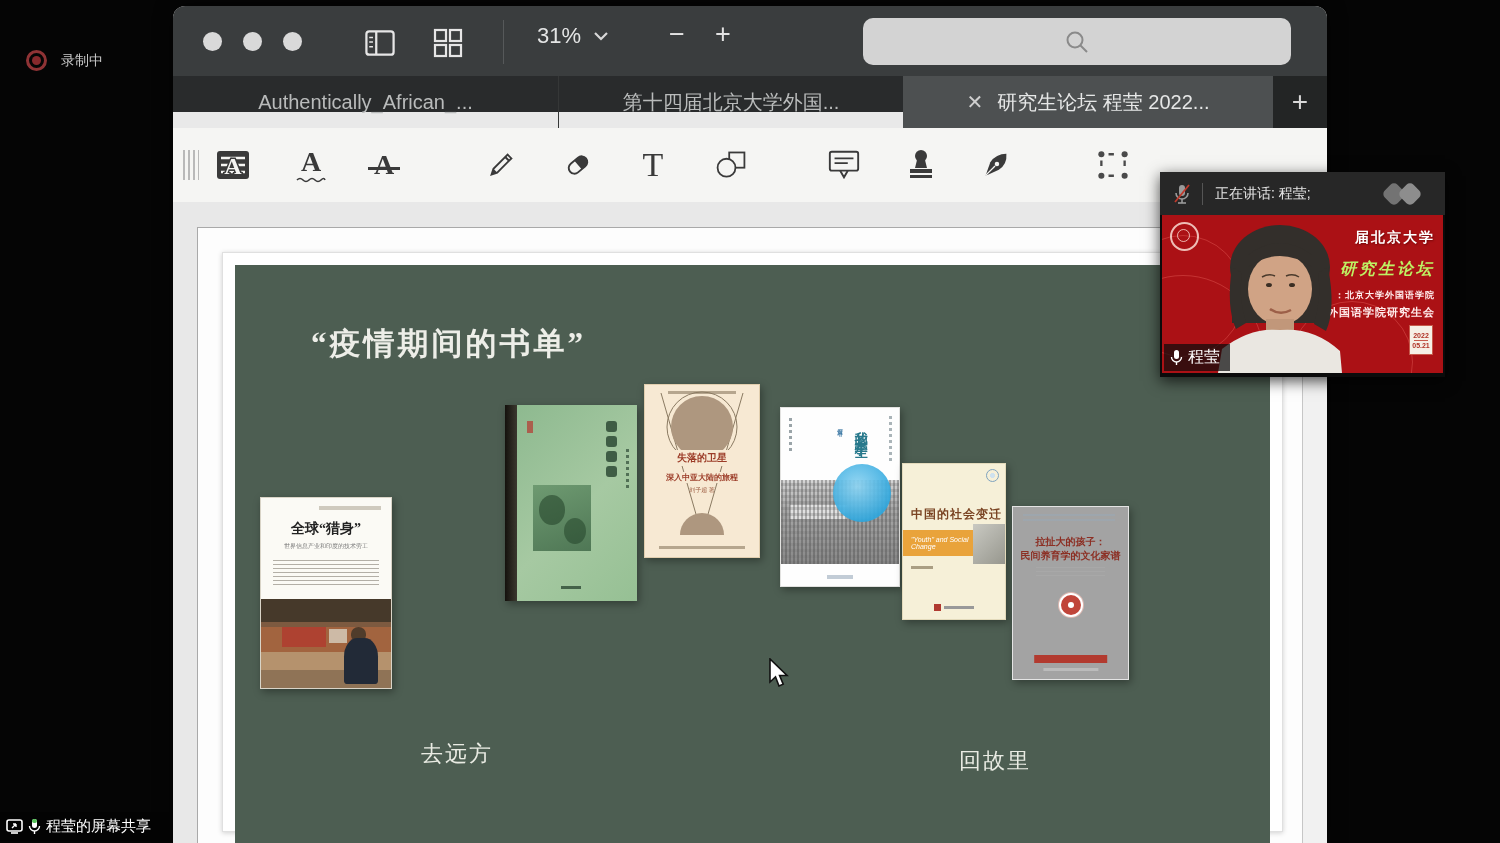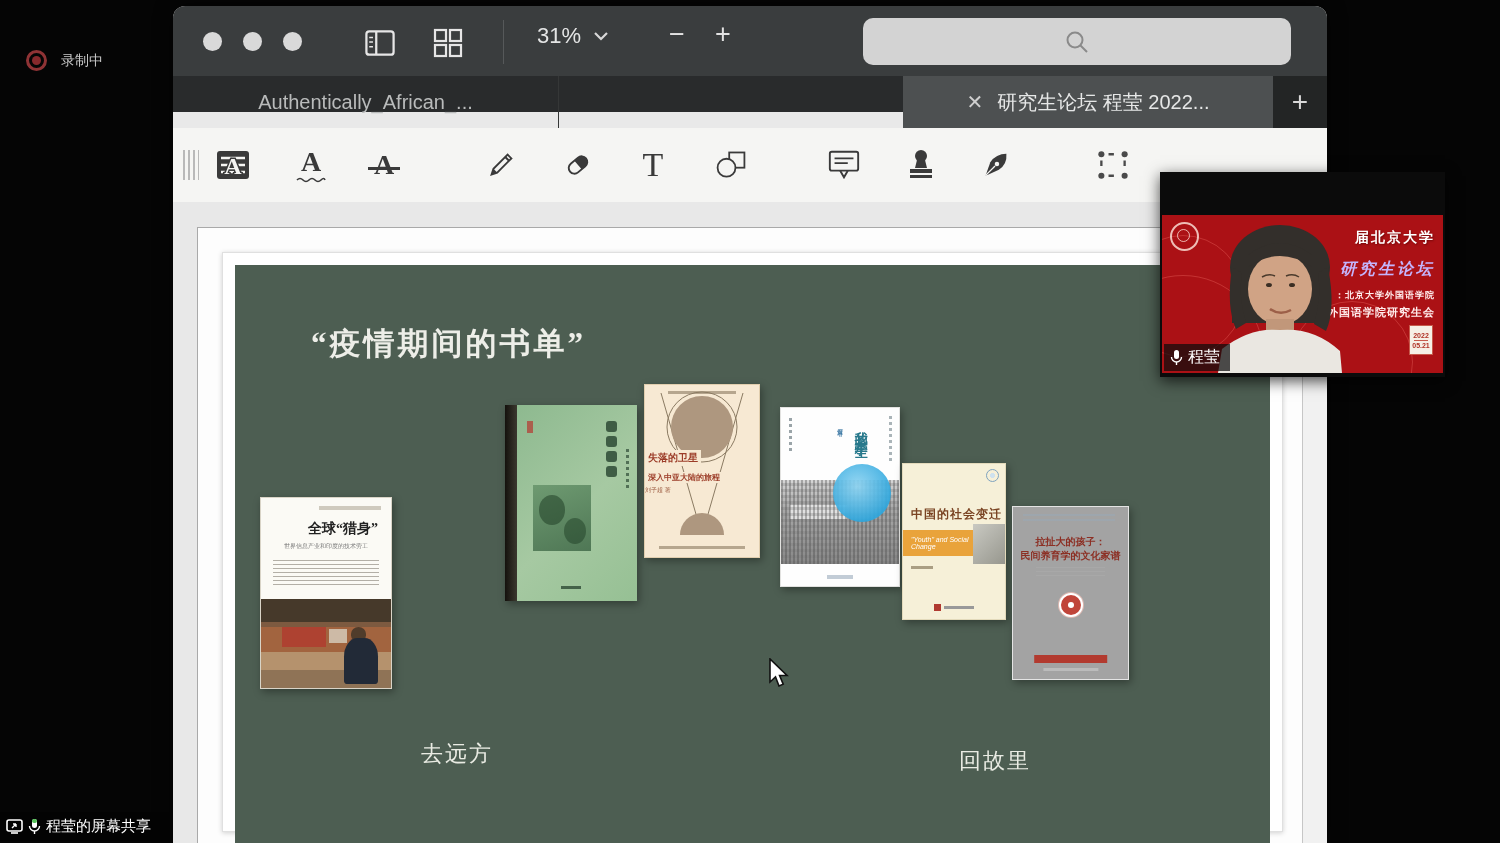--- a/index.html
+++ b/index.html
@@ -60,21 +60,21 @@
   .grp{position:absolute;color:#e9ebe3;font-size:22px;letter-spacing:2px;font-family:"Liberation Serif",serif;}
 
   
   .book{position:absolute;box-shadow:2px 3px 8px rgba(0,0,0,.35);}
   .tline{background:repeating-linear-gradient(#9b968c 0 1px,transparent 1px 4px);}
 
   
   .b1{left:25px;top:232px;width:130px;height:190px;background:#fbfaf5;border:1px solid #d9d4c7;}
   .b1-series{position:absolute;right:10px;top:8px;width:62px;height:4px;background:#b7b0a0;opacity:.65;}
   .b1-title{position:absolute;left:0;top:22px;width:100%;text-align:center;font-family:"Liberation Serif",serif;
-            font-weight:bold;font-size:14px;color:#222;padding-left:17px;}
+            font-weight:bold;font-size:14px;color:#222;}
   .b1-sub{position:absolute;left:0;top:44px;width:100%;text-align:center;font-size:6px;color:#777;}
   .b1-para{position:absolute;left:12px;top:62px;width:106px;height:26px;opacity:.75;}
   .b1-photo{position:absolute;left:0;bottom:0;width:100%;height:47%;
             background:linear-gradient(180deg,#46392a 0 26%,#7d5a40 26% 32%,#a2643f 32% 60%,#b5926d 60% 80%,#8f7356 80% 100%);}
   .b1-red{position:absolute;left:16%;top:32%;width:34%;height:22%;background:#b2392e;opacity:.8;}
   .b1-white{position:absolute;left:52%;top:34%;width:14%;height:16%;background:#d8cfc0;opacity:.8;}
   .b1-person{position:absolute;right:10%;bottom:4%;width:26%;height:52%;background:#222a37;border-radius:40% 40% 8% 8%;}
   .b1-head{position:absolute;right:19%;bottom:52%;width:12%;height:16%;background:#503c2b;border-radius:50%;}
 
   
@@ -103,21 +103,21 @@
              background:repeating-linear-gradient(#2d4a35 0 3px,transparent 3px 6px);opacity:.7;}
   .b3-photo{position:absolute;left:28px;top:80px;width:58px;height:66px;background:linear-gradient(160deg,#6e9a71,#4f7755);}
   .b3-blob1{position:absolute;left:10%;top:15%;width:45%;height:45%;background:rgba(25,55,32,.5);border-radius:50%;}
   .b3-blob2{position:absolute;right:8%;bottom:10%;width:38%;height:40%;background:rgba(25,55,32,.45);border-radius:50%;}
   .b3-logo{position:absolute;left:50%;bottom:12px;width:20px;height:3px;background:#2d4a35;transform:translateX(-50%);opacity:.8;}
 
   
   .b4{left:409px;top:119px;width:114px;height:172px;background:#f7e9d3;border:1px solid #e1ceae;}
   .b4-topline{position:absolute;left:20%;top:6px;width:60%;height:3px;background:#8a7a60;opacity:.6;}
   .b4-botline{position:absolute;left:12%;bottom:8px;width:76%;height:3px;background:#8a7a60;opacity:.6;}
-  .b4-title{position:absolute;left:0;top:50%;width:100%;text-align:left;transform:translateY(-50%);z-index:3;}
+  .b4-title{position:absolute;left:0;top:50%;width:100%;text-align:center;transform:translateY(-50%);z-index:3;}
   .b4-t1{font-size:10px;font-weight:bold;color:#9c3c28;background:#f7e9d3;display:inline-block;padding:1px 3px;}
   .b4-t2{font-size:8px;font-weight:bold;color:#9c3c28;background:#f7e9d3;display:inline-block;padding:0 3px;}
   .b4-auth{font-size:6px;color:#9c5b40;margin-top:2px;}
 
   
   .b5{left:545px;top:142px;width:118px;height:178px;background:#fefefe;border:1px solid #e2e2e0;}
   .b5-lt{position:absolute;left:8px;top:10px;width:3px;height:34px;
          background:repeating-linear-gradient(#9aa4a8 0 3px,transparent 3px 6px);}
   .b5-rt{position:absolute;right:7px;top:8px;width:3px;height:46px;
          background:repeating-linear-gradient(#aab4b8 0 3px,transparent 3px 6px);}
@@ -182,21 +182,21 @@
   .ov-logo{position:absolute;right:14px;top:10px;width:54px;height:24px;opacity:.75;}
   .ov-logo i{position:absolute;width:18px;height:18px;border-radius:5px;transform:rotate(45deg);}
   .ov-logo i:nth-child(1){left:8px;top:3px;background:#8d8d8d;}
   .ov-logo i:nth-child(2){left:24px;top:3px;background:#b0b0b0;}
   .ov-video{position:absolute;left:2px;top:43px;width:281px;height:158px;background:#ab1115;overflow:hidden;}
   .deco{position:absolute;border:1px solid rgba(255,130,118,.3);border-radius:50%;}
   .pku-seal{position:absolute;left:8px;top:7px;width:25px;height:25px;border:2px solid rgba(255,232,222,.8);border-radius:50%;}
   .pku-seal::after{content:"";position:absolute;left:5px;top:5px;width:11px;height:11px;border:1px solid rgba(255,232,222,.75);border-radius:50%;}
   .ov-l1{position:absolute;right:8px;top:14px;color:#fff;font-size:14px;font-weight:bold;letter-spacing:2px;
          font-family:"Liberation Serif",serif;text-shadow:1px 1px 2px rgba(80,0,0,.6);}
-  .ov-l2{position:absolute;right:8px;top:44px;color:#c4b5fd;font-size:16px;font-weight:bold;letter-spacing:3px;
+  .ov-l2{position:absolute;right:8px;top:44px;color:#bef264;font-size:16px;font-weight:bold;letter-spacing:3px;
          font-family:"Liberation Serif",serif;font-style:italic;}
   .ov-l3{position:absolute;right:8px;top:74px;color:#ffecec;font-size:9px;font-weight:bold;letter-spacing:1px;}
   .ov-l4{position:absolute;right:8px;top:90px;color:#ffecec;font-size:11px;font-weight:bold;letter-spacing:1px;}
   .ov-stamp{position:absolute;right:10px;top:110px;width:22px;height:28px;background:#f6efe6;border:1px solid #c75a4c;
             display:flex;flex-direction:column;align-items:center;justify-content:center;gap:1px;}
   .ov-stamp span{color:#b03226;font-size:7px;font-weight:bold;line-height:1;}
   .ov-stamp .sep{width:14px;height:1px;background:#c75a4c;}
   .nametag{position:absolute;left:2px;bottom:2px;background:rgba(12,12,12,.72);display:flex;align-items:center;
            gap:5px;padding:3px 10px 3px 6px;}
   .nametag span{color:#fff;font-size:16px;}
@@ -256,20 +256,23 @@
         <svg width="26" height="26" viewBox="0 0 26 26">
           <circle cx="11" cy="11" r="7.5" fill="none" stroke="#8a8a8a" stroke-width="2"></circle>
           <line x1="16.5" y1="16.5" x2="23" y2="23" stroke="#8a8a8a" stroke-width="2"></line>
         </svg>
       </div>
     </div>
 
     <div class="tabbar">
       <div class="tab t1">
         <span>Authentically_African_...</span>
+      </div>
+      <div class="tab t2">
+        <span>第十四届北京大学外国...</span>
       </div>
       <div class="tab active">
         <span class="tab-close">✕</span>
         <span>研究生论坛 程莹 2022...</span>
       </div>
       <div class="tab-add">+</div>
     </div>
 
     <div class="markupbar">
       <div class="mk-handle"></div>
@@ -445,20 +448,35 @@
             <div class="grp" style="left:186px;top:474px">去远方</div>
             <div class="grp" style="left:724px;top:481px">回故里</div>
           </div>
         </div>
       </div>
       <div class="scrollbar"></div>
     </div>
   </div>
 
   <div class="overlay">
+    <div class="ov-head">
+      <svg width="20" height="22" viewBox="0 0 20 22" style="margin-left:12px">
+        <rect x="7" y="2" width="6" height="11" rx="3" fill="#9a9a9a"></rect>
+        <path d="M4,10 a6,6 0 0 0 12,0" fill="none" stroke="#9a9a9a" stroke-width="1.6"></path>
+        <line x1="10" y1="16" x2="10" y2="20" stroke="#9a9a9a" stroke-width="1.6"></line>
+        <line x1="6" y1="20" x2="14" y2="20" stroke="#9a9a9a" stroke-width="1.6"></line>
+        <line x1="3" y1="19" x2="17" y2="2" stroke="#c0392b" stroke-width="1.8"></line>
+      </svg>
+      <div class="ov-div"></div>
+      <span class="ov-speak">正在讲话: 程莹;</span>
+      <div class="ov-logo">
+          <i></i>
+          <i></i>
+        </div>
+    </div>
     <div class="ov-video">
       <div class="deco" style="left:-40px;top:20px;width:120px;height:120px;"></div>
       <div class="deco" style="left:-60px;top:60px;width:160px;height:160px;"></div>
       <div class="deco" style="right:30px;bottom:-50px;width:120px;height:120px;"></div>
       <div class="pku-seal"></div>
       <div class="ov-l1">届北京大学</div>
       <div class="ov-l2">研究生论坛</div>
       <div class="ov-l3">：北京大学外国语学院</div>
       <div class="ov-l4">外国语学院研究生会</div>
       <svg width="281" height="158" viewBox="0 0 281 158" style="position:absolute;left:0;top:0">

